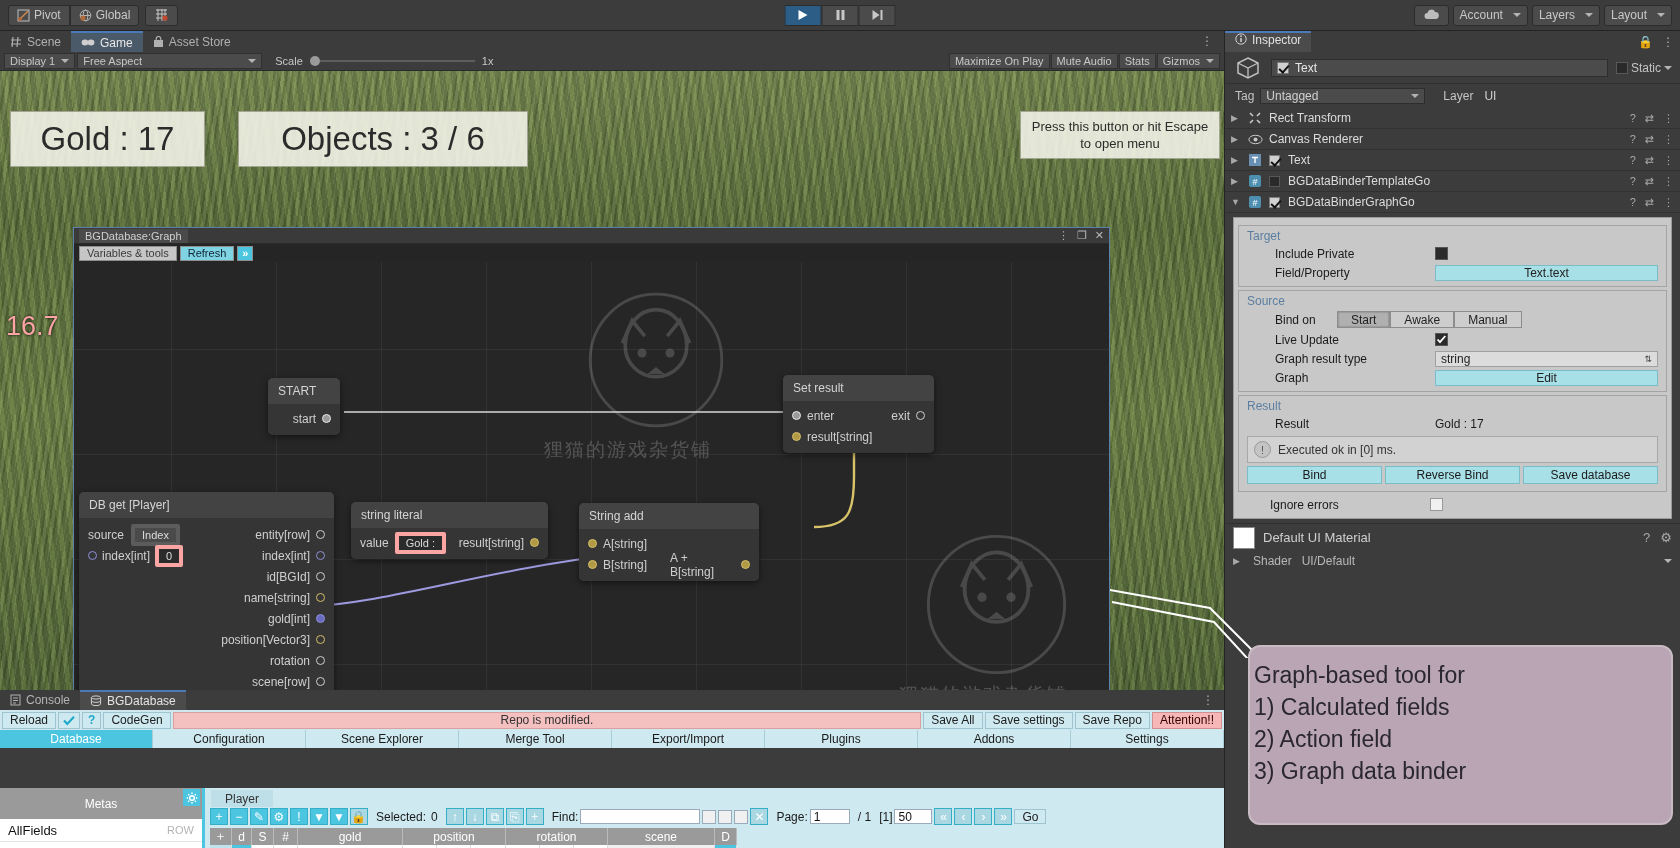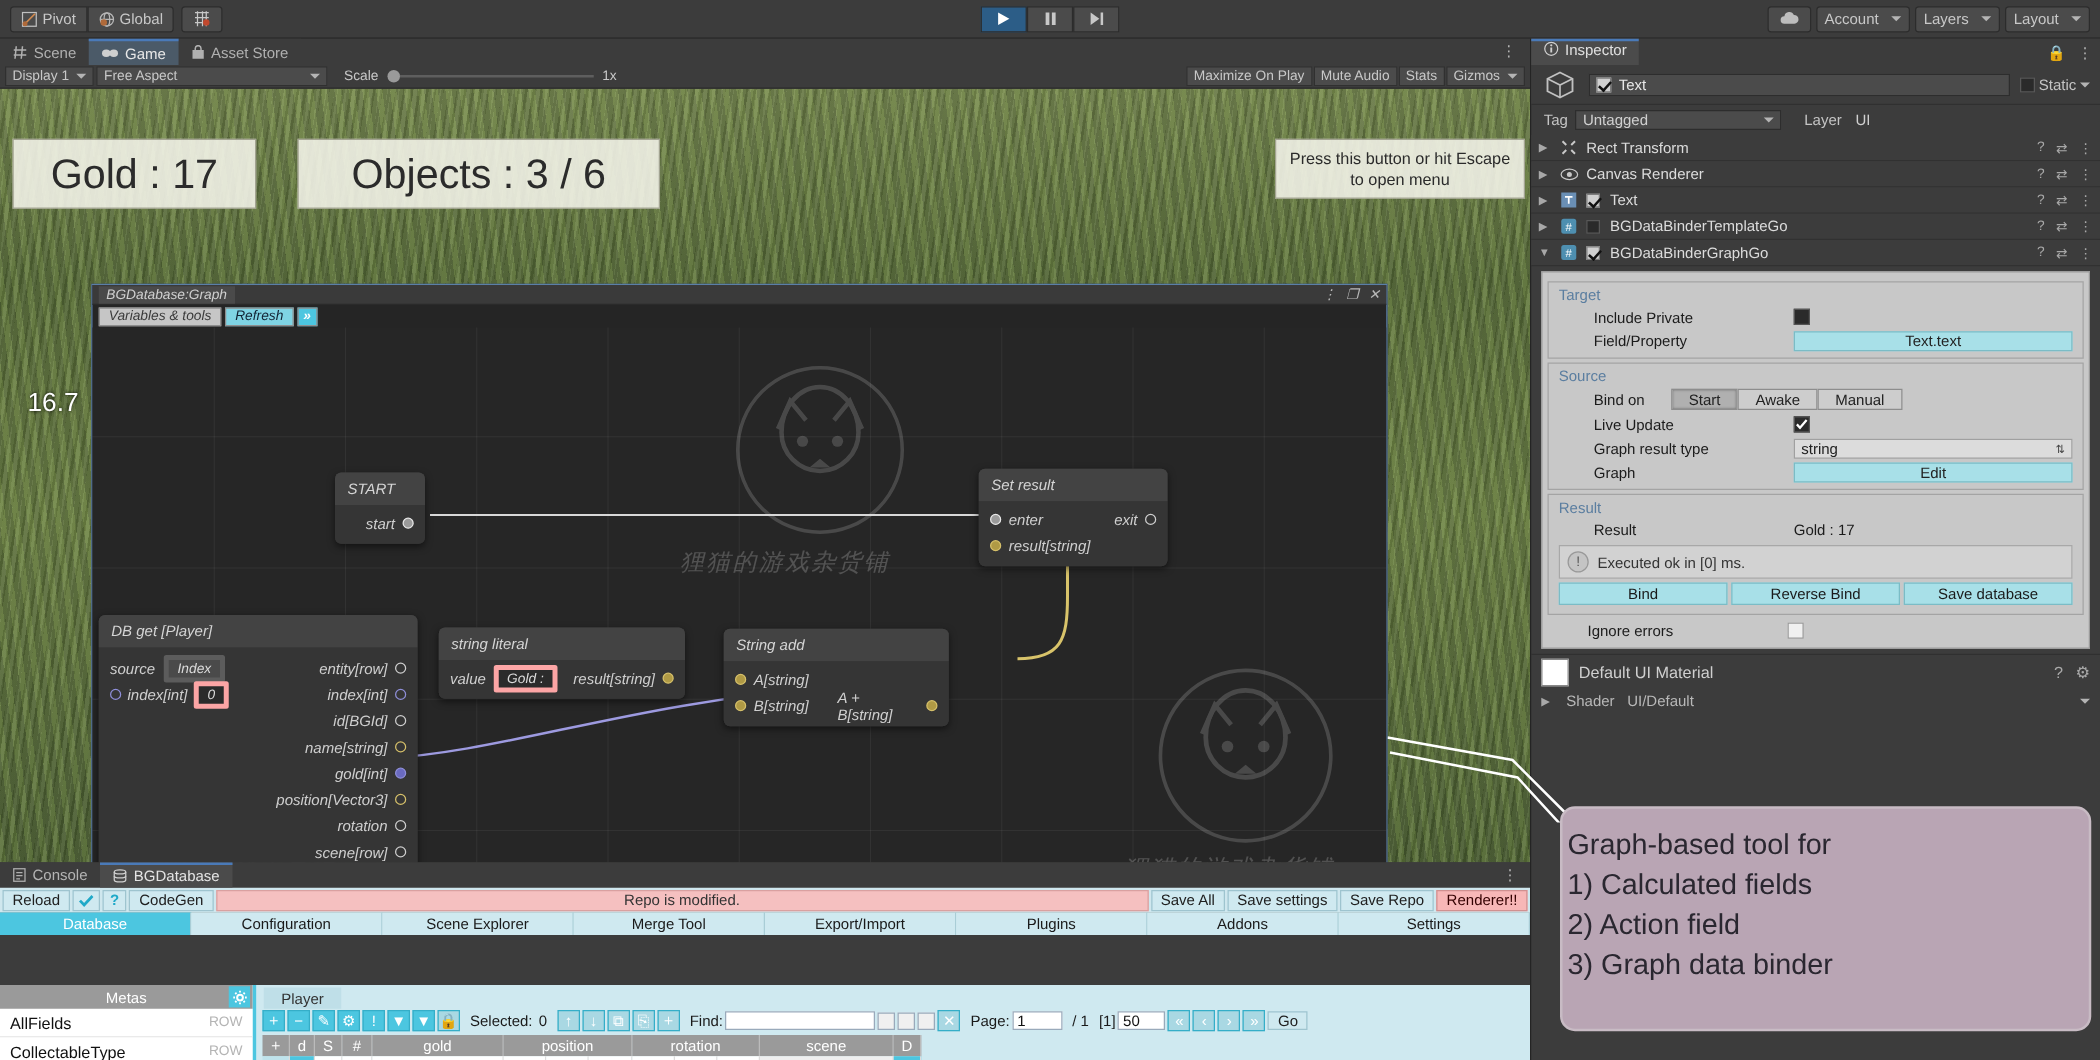--- a/index.html
+++ b/index.html
@@ -55,26 +55,26 @@
   .grass2 { position:absolute; inset:0;
     background:repeating-linear-gradient(100deg, rgba(0,0,0,0.16) 0 2px, rgba(255,255,255,0.06) 2px 6px);
     opacity:.55; }
 
   .hud { position:absolute; background:rgba(245,245,235,0.88); border:1px solid rgba(120,120,100,.6);
     color:#2b2b2b; display:flex; align-items:center; justify-content:center; }
   .hud-gold { left:10px; top:40px; width:195px; height:56px; font-size:33px; }
   .hud-obj { left:238px; top:40px; width:290px; height:56px; font-size:33px; }
   .hud-note { left:1020px; top:40px; width:200px; height:48px; font-size:13px; text-align:center;
     line-height:17px; padding:4px 6px; flex-direction:column;}
-  .fps { position:absolute; left:6px; top:240px; color:#ffffff; font-size:21px;
-     text-shadow:0 0 3px #000;margin-left:16px;}
+  .fps { position:absolute; left:6px; top:240px; color:#fca5a5; font-size:27px;
+     text-shadow:0 0 3px #000;}
 
   
   .graphwin { position:absolute; left:73px; top:156px; width:1037px; height:488px;
-    background:#252525; border:1px solid #5a7fa8;font-style:italic; }
+    background:#252525; border:1px solid #5a7fa8; }
   .graphwin-title { height:16px; background:#3a3a3a; display:flex; align-items:center;
     justify-content:space-between; padding:0 5px; border-bottom:1px solid #2a2a2a;}
   .gw-title-label { background:#4a4a4a; padding:1px 6px; font-size:11px; color:#d0d0d0;}
   .gw-btns { display:flex; gap:8px; align-items:center; color:#b8b8b8; font-size:11px;}
   .graphtools { height:17px; display:flex; align-items:center; gap:3px; padding:1px 5px 0 5px;}
   .gt-btn { height:15px; padding:0 7px; font-size:11px; display:flex; align-items:center;
     background:#c6c6c6; color:#3a3a3a; border:1px solid #8e8e8e;}
   .gt-btn.cyan { background:#7fd4e4; color:#123; }
   .gt-btn.cyan2 { background:#4cc6e0; color:#fff; font-weight:bold; padding:0 4px;}
   .graphcanvas { position:absolute; left:0; top:34px; right:0; bottom:0; overflow:hidden;
@@ -126,21 +126,21 @@
   .dbmsg { flex:1; height:17px; background:#f5c0c0; border:1px solid #d9a0a0;
     display:flex; align-items:center; justify-content:center; color:#333; font-size:12px;}
   .navrow { height:18px; display:flex; background:#cfe9f0; }
   .navtab { flex:1; display:flex; align-items:center; justify-content:center;
     font-size:12px; color:#1a1a1a; border-right:1px solid #a9cdd6; background:#cfe9f0;}
   .navtab.active { background:#4cc6e0; color:#fff; }
 
   .dbbody { position:absolute; left:0; top:98px; width:1224px; height:60px;
     background:#cfe9f0; display:flex; }
   .metas { width:205px; background:#fff; border-right:3px solid #4cc6e0; }
-  .metas-head { height:19px; background:#9a9a9a; color:#fff; display:flex; align-items:center;
+  .metas-head { height:31px; background:#9a9a9a; color:#fff; display:flex; align-items:center;
     justify-content:center; font-size:12px; position:relative;}
   .metas-gear { position:absolute; right:2px; top:1px; width:17px; height:17px; background:#4cc6e0;
     display:flex; align-items:center; justify-content:center;}
   .metarow { height:23px; display:flex; align-items:center; justify-content:space-between;
     padding:0 8px; font-size:13px; color:#111; background:#fff; border-bottom:1px solid #e4e4e4;}
   .metarow .rw { color:#b4b4b4; font-size:11px; }
 
   .gridpane { flex:1; position:relative; }
   .gp-tab { height:17px; display:inline-flex; align-items:center; padding:0 14px;
     background:#bfdfe8; color:#333; font-size:12px; margin:2px 0 0 6px;}
@@ -616,21 +616,21 @@
       <div class="dbbtn">
           <span>Save All</span>
         </div>
       <div class="dbbtn">
           <span>Save settings</span>
         </div>
       <div class="dbbtn">
           <span>Save Repo</span>
         </div>
       <div class="dbbtn alert">
-          <span>Renderer!!</span>
+          <span>Attention!!</span>
         </div>
     </div>
 
     <div class="navrow">
       <div class="navtab active">
           <span>Database</span>
         </div>
       <div class="navtab">
           <span>Configuration</span>
         </div>

